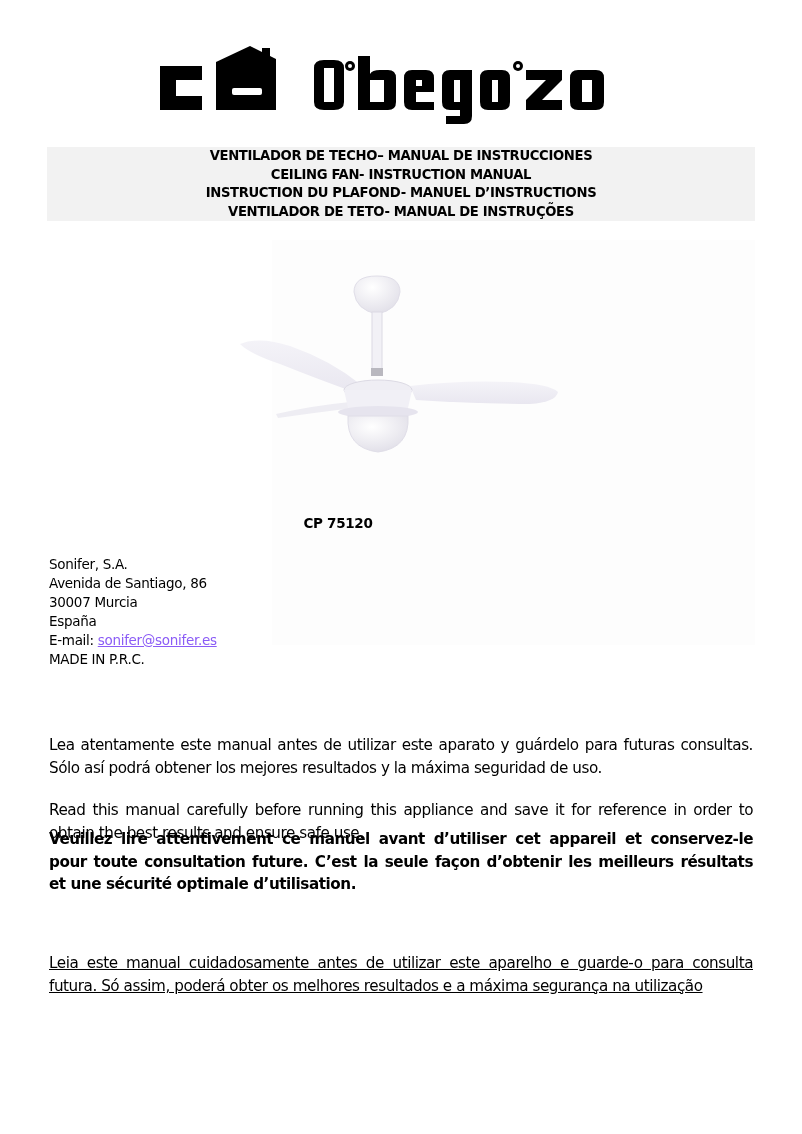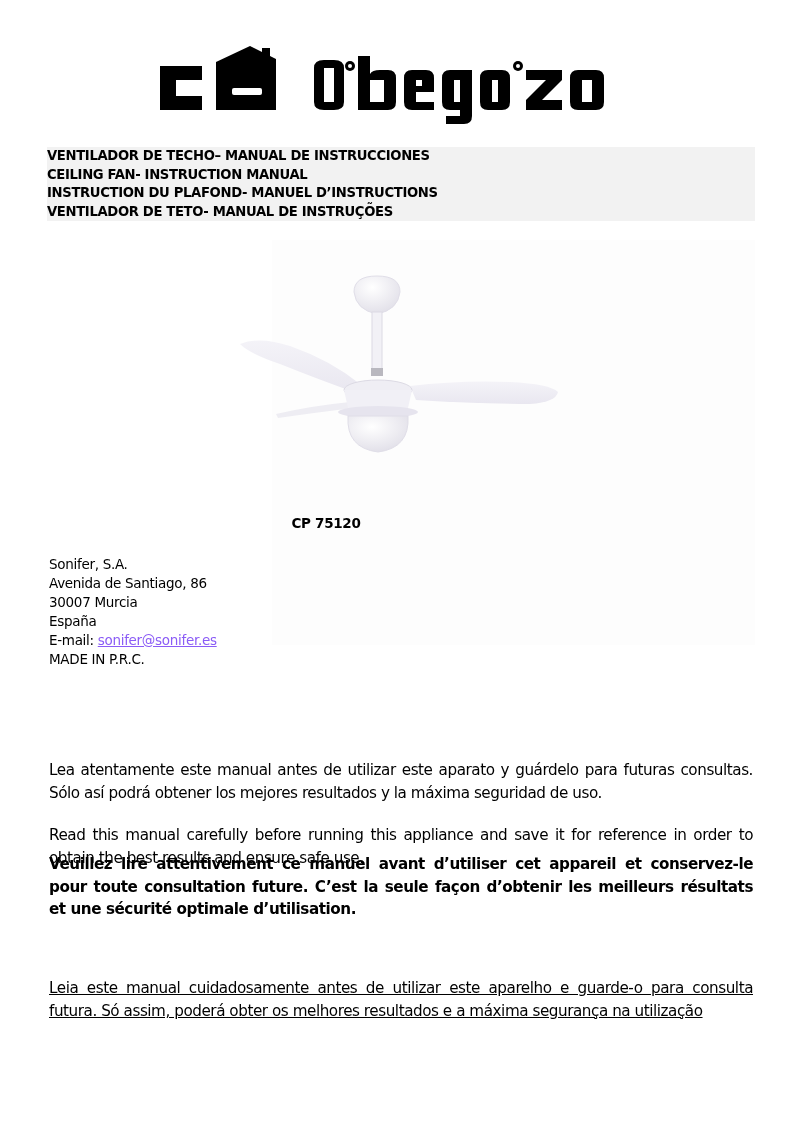--- a/index.html
+++ b/index.html
@@ -1,33 +1,33 @@
 <!DOCTYPE html>
 <html><head>
 <meta charset="utf-8">
 <style>
   html, body { margin: 0; padding: 0; background: #ffffff; }
   body { width: 802px; height: 1134px; position: relative; overflow: hidden;
          font-family: "DejaVu Sans", sans-serif; color: #000; }
   .logo { position: absolute; left: 158px; top: 46px; width: 486px; height: 78px; }
   .title-band { position: absolute; left: 47px; top: 147px; width: 708px; height: 74px;
-                background: #f2f2f2; }
+                background: #f2f2f2; text-align: center; }
   .title-band div { font-family: "DejaVu Sans", sans-serif; font-weight: bold;
                     font-size: 13.2px; line-height: 18.6px; letter-spacing: -0.35px; }
   .photo-bg { position: absolute; left: 272px; top: 240px; width: 483px; height: 405px;
               background: #fdfdfd; }
   .fan { position: absolute; left: 230px; top: 262px; width: 330px; height: 200px; }
   .model { position: absolute; left: 0; width: 652px; top: 515px; text-align: center;
-           font-weight: bold; font-size: 13.5px; letter-spacing: -0.3px; }
+           font-weight: bold; font-size: 13.5px; letter-spacing: -0.3px; padding-left: 12px; }
   .address { position: absolute; left: 49px; top: 555px; font-weight: normal;
              font-size: 13.5px; line-height: 19px; letter-spacing: -0.3px; }
   .address a { color: #8b5cf6; text-decoration: underline; }
   .para { position: absolute; left: 49px; width: 704px; font-size: 15.2px;
           line-height: 22.6px; text-align: justify; letter-spacing: -0.45px;
-          font-family: "DejaVu Sans", sans-serif; margin-top: 25px; }
+          font-family: "DejaVu Sans", sans-serif; }
 </style>
 </head>
 <body>
 
 <div class="logo">
   <svg width="486" height="78" viewBox="0 0 486 78">
 
     <path d="M2 20 H44 V34 H18 V50 H44 V64 H2 Z" fill="#000"></path>
 
     <path d="M58 16 L92 0 L104 6 L104 2 L112 2 L112 10 L118 13 V64 H58 Z" fill="#000"></path>

